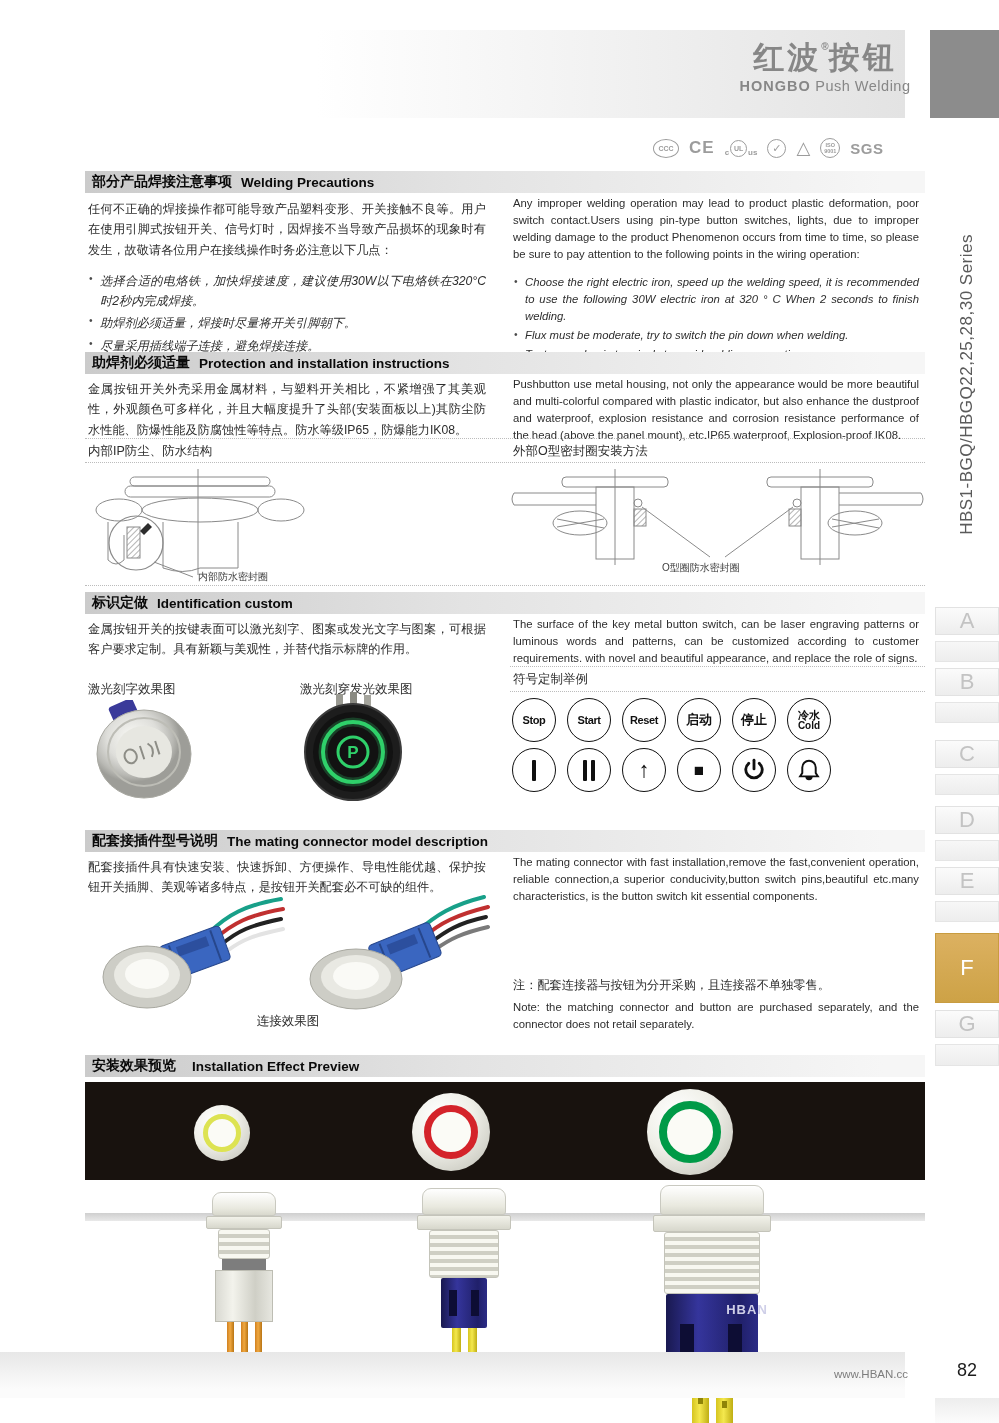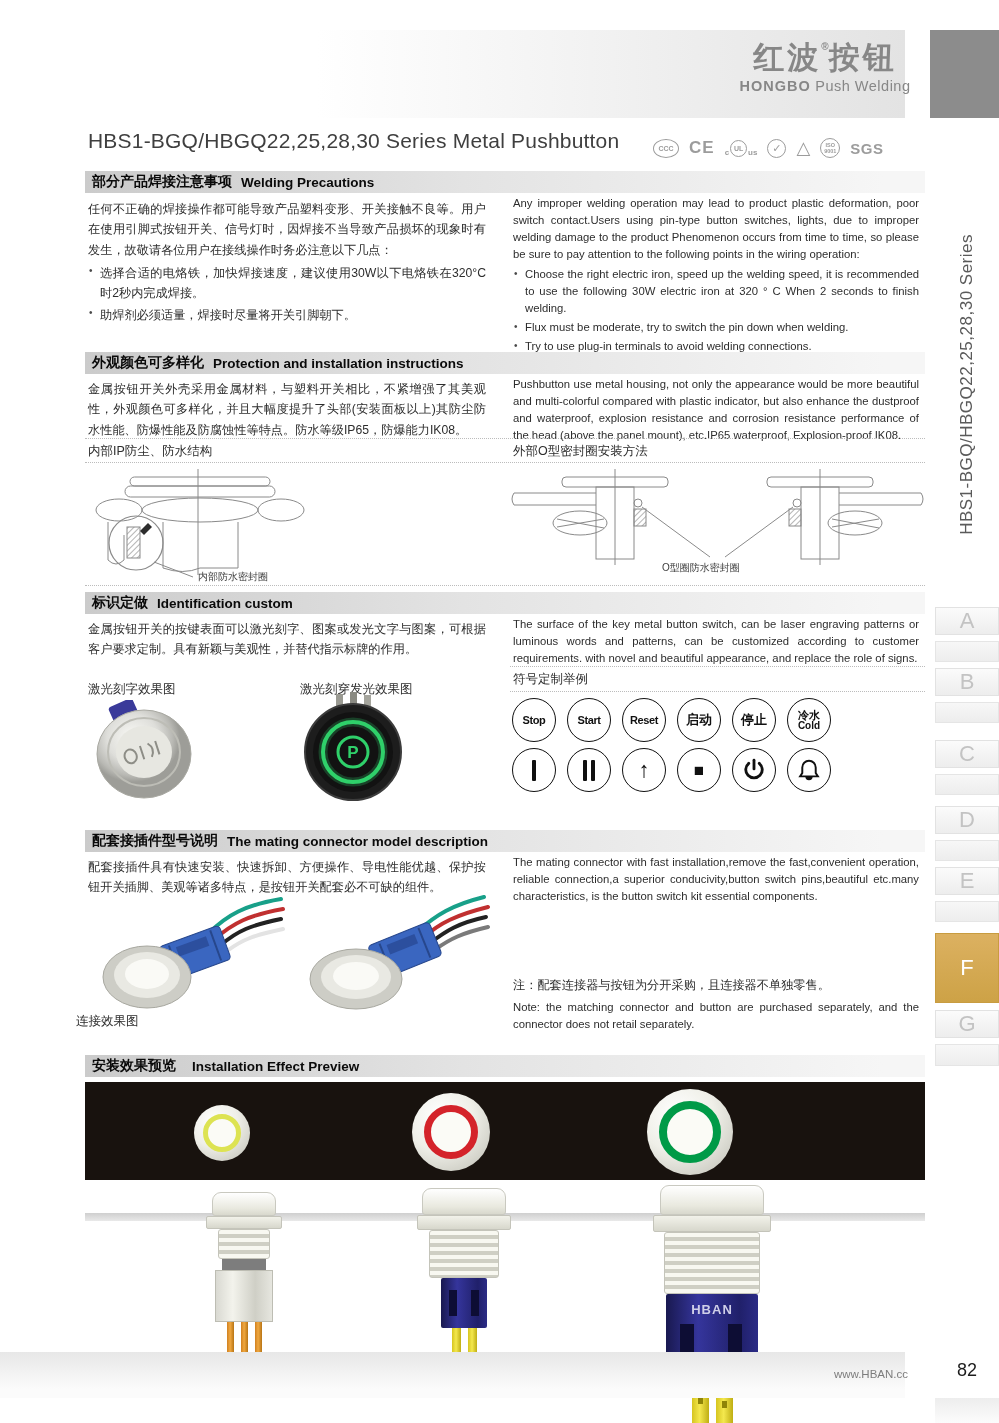--- a/index.html
+++ b/index.html
@@ -34,21 +34,21 @@
   .sec-bar { position:absolute; left:85px; width:840px; height:22px;
     background:linear-gradient(90deg,#cbcbcb,#e3e3e3 45%,#f6f6f6 95%);
     display:flex; align-items:center; padding-left:7px; }
   .sec-bar .cn { font-weight:bold; font-size:14px; color:#0a0a0a; }
   .sec-bar .en { font-weight:bold; font-size:13.5px; color:#0a0a0a; margin-left:9px; }
 
   .txt { position:absolute; font-size:11.3px; color:#2d2d2d; line-height:1.5; text-align:justify; }
   .txt-cn { font-size:12.2px; line-height:1.66; }
   .col-l { left:88px; width:398px; }
   .col-r { left:513px; width:406px; }
-  ul.blt { list-style:none; margin-top:3px; }
+  ul.blt { list-style:none; margin-top:11px;font-style:italic; }
   ul.blt li { position:relative; padding-left:12px; margin-top:2px; }
   ul.blt li::before { content:"•"; position:absolute; left:1px; top:0; color:#4a4a4a; font-size:10px; }
 
   .dotted { position:absolute; left:85px; width:840px; border-top:1px dotted #bcbcbc; }
   .half-dotted-r { position:absolute; left:510px; width:415px; border-top:1px dotted #bcbcbc; }
   .diag-label { position:absolute; font-size:12.5px; color:#2d2d2d; }
 
   .caption { position:absolute; font-size:12.5px; color:#2d2d2d; }
 
   
@@ -73,21 +73,21 @@
   .panel-line { position:absolute; left:85px; top:1213px; width:840px; height:8px;
     background:linear-gradient(180deg,#cfcfcf,#e9e9e9); }
 
   
   .pb { position:absolute; display:flex; flex-direction:column; align-items:center; }
   .pb-cap { background:linear-gradient(180deg,#ffffff,#e9e9df 70%,#d8d8cd); border:1px solid #c9c9c0; border-radius:9px 9px 3px 3px; }
   .pb-hex { background:linear-gradient(180deg,#f2f2ea,#d7d7cc); border:1px solid #c4c4ba; border-radius:2px; }
   .pb-ribs { background:repeating-linear-gradient(180deg,#f8f8f1 0 4px,#cfcfc4 4px 8px); border:1px solid #c4c4ba; border-radius:3px; }
   .pb-band { background:#7d7d7d; }
   .pb-silver { background:linear-gradient(90deg,#d9d9d2,#f3f3ec 30%,#cfcfc6 70%,#e6e6df); border:1px solid #bdbdb3; }
-  .pb-blue { background:linear-gradient(90deg,#191950,#35359c 35%,#20206a 80%,#2b2b86); border-radius:2px; position:relative; }
+  .pb-blue { background:linear-gradient(90deg,#191950,#35359c 35%,#20206a 80%,#2b2b86); border-radius:2px; position:relative;padding-left:35px; }
   .pb-blue .slot { position:absolute; background:#0d0d34; }
   .pb-hban { position:absolute; width:100%; text-align:center; color:#cfcfe8; font-weight:bold; font-size:13px; letter-spacing:1px; top:8px; }
   .pins { display:flex; gap:7px; align-items:flex-start; }
   .pin-y { background:linear-gradient(90deg,#d6c520,#f4e84e 45%,#bfae14); }
   .pin-o { background:linear-gradient(90deg,#d08020,#f0a840 45%,#b87414); }
   .pin-hole { width:5px; height:7px; background:#8f8408; margin:4px auto 0; }
 
   
   .footer-band { position:absolute; left:0; top:1352px; width:905px; height:46px;
     background:linear-gradient(180deg,#e7e7e7,#fbfbfb 80%); }
@@ -111,21 +111,20 @@
 
 <div class="page">
 
   <div class="logo-band"></div>
   <div class="corner-block"></div>
   <div class="logo">
     <div class="logo-cn"><span>红波</span><sup>®</sup><span>按钮</span></div>
     <div class="logo-en"><b>HONGBO</b><span> Push Welding</span></div>
   </div>
 
-  <div class="doc-title">HBS1-BGQ/HBGQ22,25,28,30 Series Metal Pushbutton</div>
 
   <div class="certs">
     <span class="cert-oval">CCC</span>
     <span class="cert-ce">CE</span>
     <span class="cert-ul">
       <span class="small">c</span>
       <span class="mark">UL</span>
       <span class="small">us</span>
     </span>
     <span class="cert-check">✓</span>
@@ -139,33 +138,34 @@
 
   <div class="sec-bar" style="top:171px">
     <span class="cn">部分产品焊接注意事项</span>
     <span class="en">Welding Precautions</span>
   </div>
   <div class="txt txt-cn col-l" style="top:199px">
     <span>任何不正确的焊接操作都可能导致产品塑料变形、开关接触不良等。用户在使用引脚式按钮开关、信号灯时，因焊接不当导致产品损坏的现象时有发生，故敬请各位用户在接线操作时务必注意以下几点：</span>
     <ul class="blt">
       <li>选择合适的电烙铁，加快焊接速度，建议使用30W以下电烙铁在320°C时2秒内完成焊接。</li>
       <li>助焊剂必须适量，焊接时尽量将开关引脚朝下。</li>
+      <li>尽量采用插线端子连接，避免焊接连接。</li>
     </ul>
   </div>
   <div class="txt col-r" style="top:195px">
     <span>Any improper welding operation may lead to product plastic deformation, poor switch contact.Users using pin-type button switches, lights, due to improper welding damage to the product Phenomenon occurs from time to time, so please be sure to pay attention to the following points in the wiring operation:</span>
     <ul class="blt">
       <li>Choose the right electric iron, speed up the welding speed, it is recommended to use the following 30W electric iron at 320 ° C When 2 seconds to finish welding.</li>
       <li>Flux must be moderate, try to switch the pin down when welding.</li>
       <li>Try to use plug-in terminals to avoid welding connections.</li>
     </ul>
   </div>
 
   <div class="sec-bar" style="top:352px">
-    <span class="cn">外观颜色可多样化</span>
+    <span class="cn">助焊剂必须适量</span>
     <span class="en">Protection and installation instructions</span>
   </div>
   <div class="txt txt-cn col-l" style="top:379px">金属按钮开关外壳采用金属材料，与塑料开关相比，不紧增强了其美观性，外观颜色可多样化，并且大幅度提升了头部(安装面板以上)其防尘防水性能、防爆性能及防腐蚀性等特点。防水等级IP65，防爆能力IK08。</div>
   <div class="txt col-r" style="top:376px">Pushbutton use metal housing, not only the appearance would be more beautiful and multi-colorful  compared with plastic indicator, but also enhance the dustproof and waterproof, explosion resistance and corrosion resistance performance of  the  head (above the panel mount), etc.IP65 waterproof, Explosion-proof IK08.</div>
 
   <div class="dotted" style="top:438px"></div>
   <div class="diag-label" style="left:88px; top:443px">内部IP防尘、防水结构</div>
   <div class="diag-label" style="left:513px; top:443px">外部O型密封圈安装方法</div>
   <div class="dotted" style="top:462px"></div>
 
@@ -351,21 +351,21 @@
       <rect x="72" y="38" width="66" height="36" rx="4" fill="#3a66c0" stroke="#27478c"></rect>
       <line x1="84" y1="40" x2="84" y2="72" stroke="#27478c" stroke-width="2"></line>
       <line x1="126" y1="40" x2="126" y2="72" stroke="#27478c" stroke-width="2"></line>
       <rect x="90" y="44" width="30" height="10" fill="#2c4f9e"></rect>
     </g>
     <ellipse cx="56" cy="84" rx="46" ry="30" fill="#cdcdc6" stroke="#a8a8a0"></ellipse>
     <ellipse cx="56" cy="82" rx="35" ry="22" fill="#e9e9e3"></ellipse>
     <ellipse cx="56" cy="81" rx="23" ry="14" fill="#fafaf6"></ellipse>
   </svg>
 
-  <div class="caption" style="left:76px; top:1013px; width:400px; text-align:left">连接效果图</div>
+  <div class="caption" style="left:88px; top:1013px; width:400px; text-align:center">连接效果图</div>
 
   <div class="txt txt-cn col-r" style="top:975px">注：配套连接器与按钮为分开采购，且连接器不单独零售。</div>
   <div class="txt col-r" style="top:999px">Note: the matching connector and button are purchased separately, and the connector does not retail separately.</div>
 
   <div class="sec-bar" style="top:1055px">
     <span class="cn">安装效果预览</span>
     <span class="en" style="margin-left:16px">Installation Effect Preview</span>
   </div>
 
   <div class="black-band">

